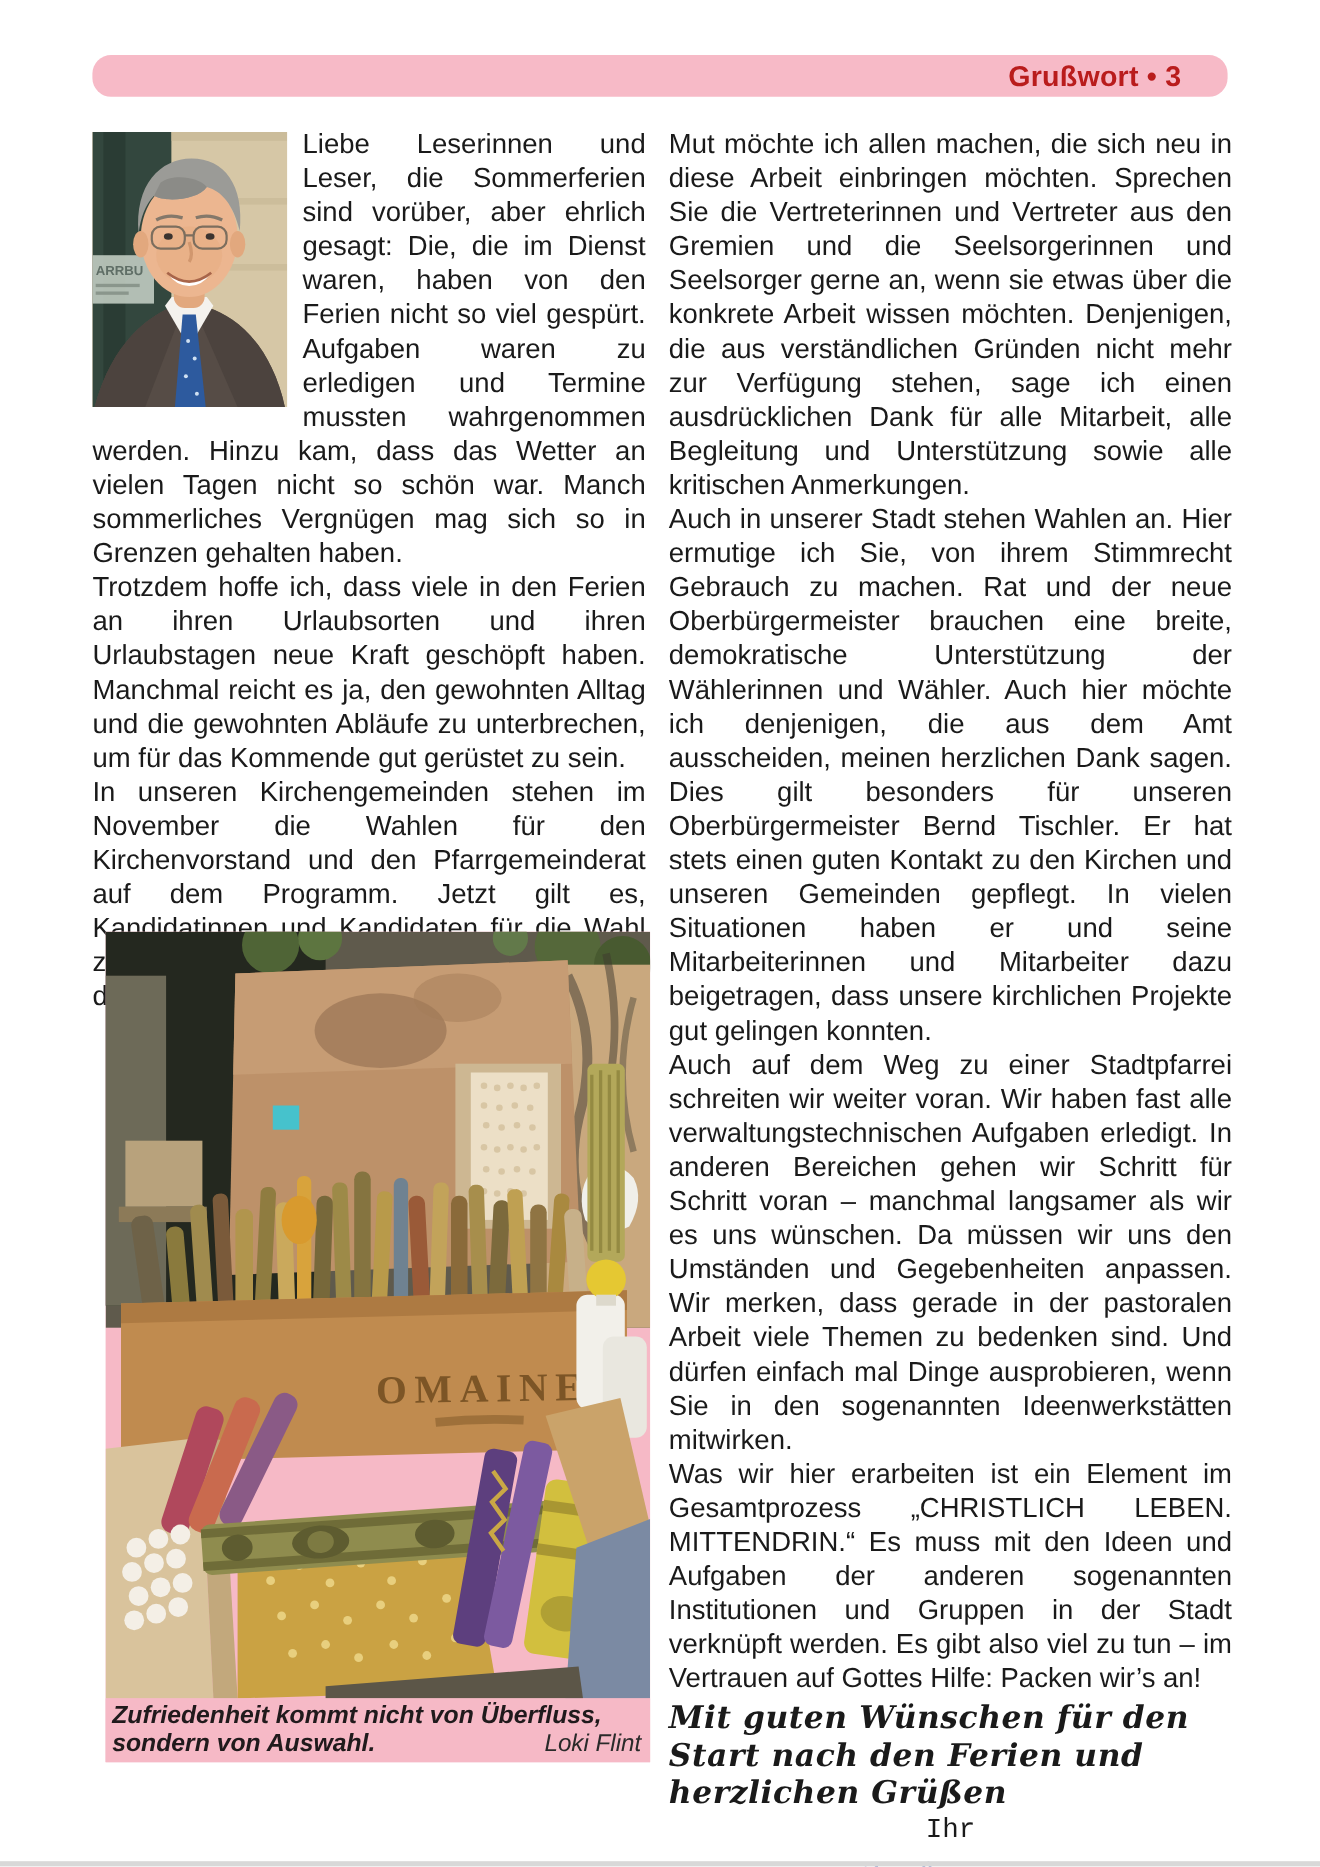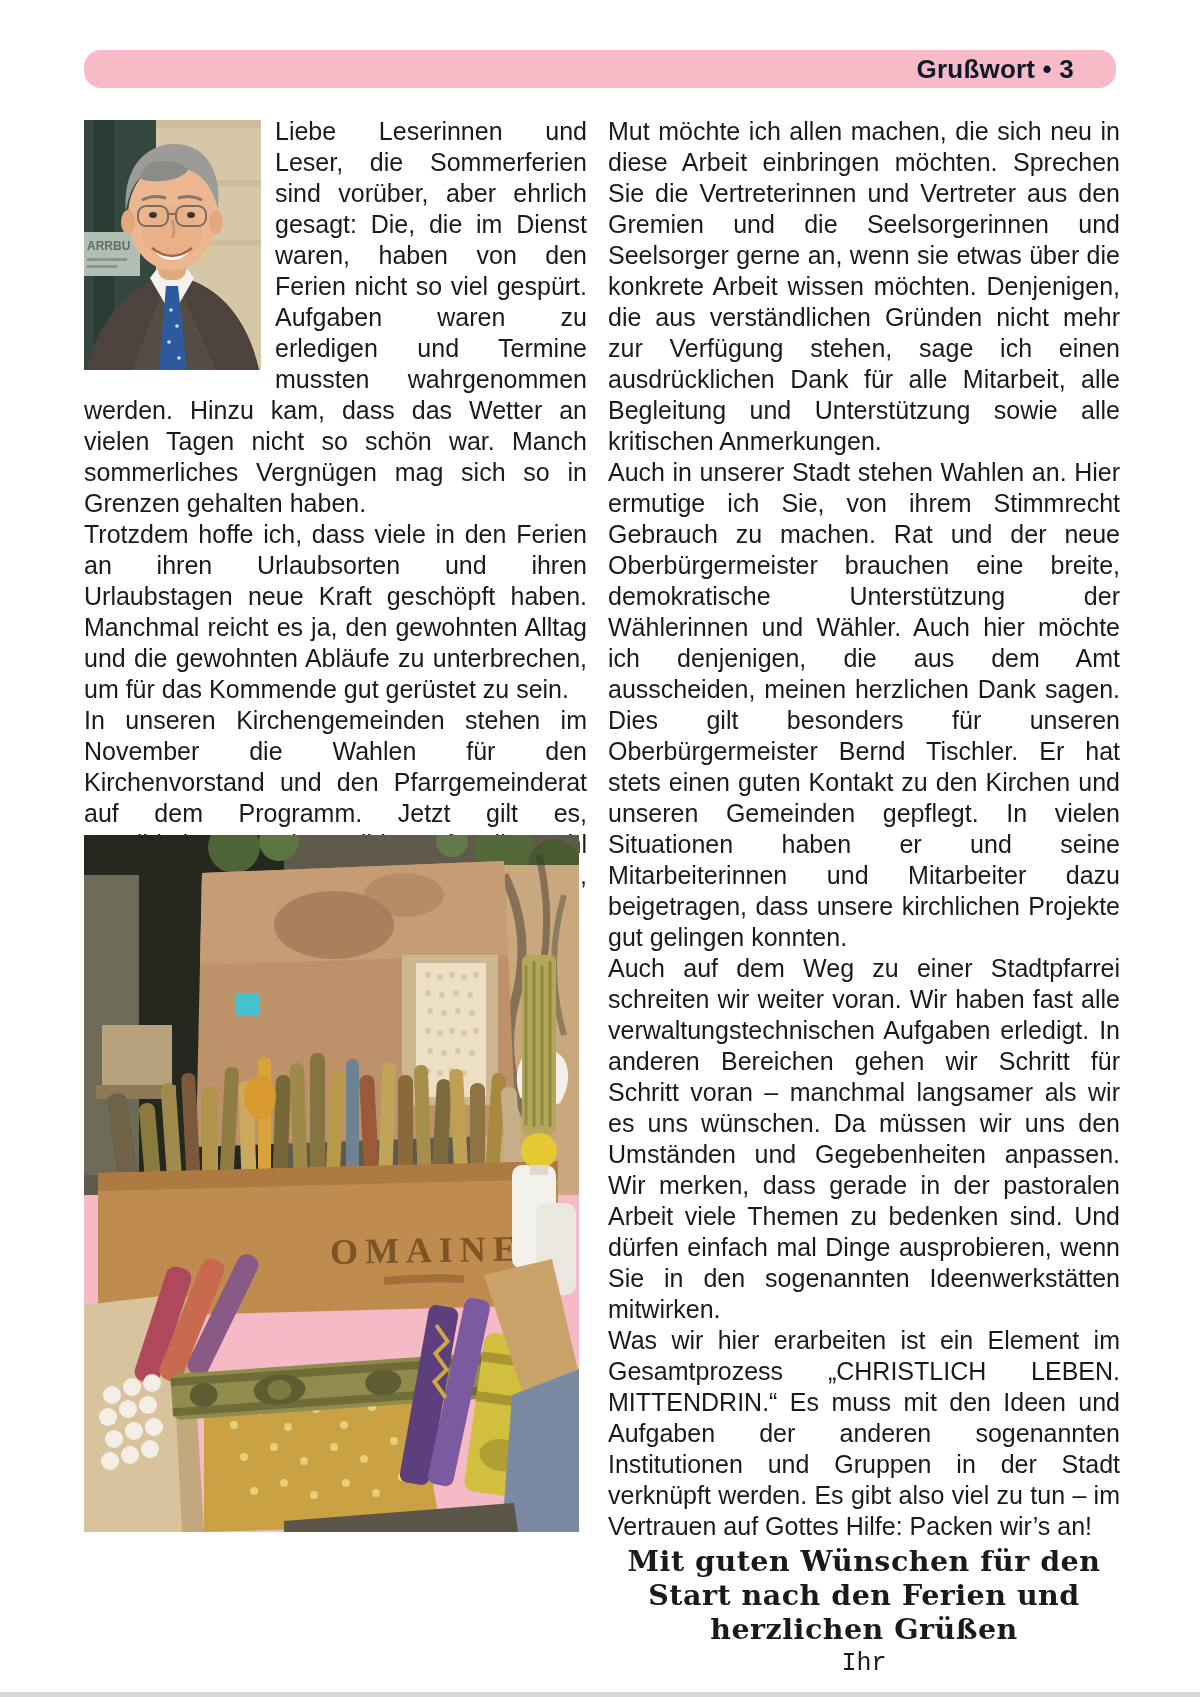--- a/index.html
+++ b/index.html
@@ -6,21 +6,21 @@
   .page{
     position:relative;width:1200px;height:1697px;background:#ffffff;overflow:hidden;
     font-family:"Liberation Sans","DejaVu Sans",sans-serif;color:#1a1a1a;
   }
   .header-bar{
     position:absolute;left:84px;top:50px;width:1032px;height:38px;
     background:#f7bac7;border-radius:17px;
     display:flex;align-items:center;justify-content:flex-end;
     padding-right:42px;box-sizing:border-box;
   }
-  .header-title{font-size:26px;font-weight:bold;color:#0f172a;letter-spacing:.2px;}
+  .header-title{font-size:26px;font-weight:bold;color:#b91c1c;letter-spacing:.2px;}
 
   .col{position:absolute;top:116px;font-size:25px;line-height:31px;text-align:justify;}
   .col1{left:84px;width:503px;}
   .col2{left:608px;width:512px;}
   .col p{margin:0;}
 
   
   .portrait{
     float:left;width:177px;height:250px;margin:4px 14px 6px 0;
     background:#d3c4a4;display:block;
@@ -35,22 +35,22 @@
     padding:2px 6px 4px 6px;min-height:48px;box-sizing:border-box;
   }
   .caption-quote{display:block;padding-right:0;}
   .caption-attr{
     position:absolute;right:8px;bottom:4px;
     font-weight:normal;font-style:italic;font-size:22px;color:#2a2a2a;
   }
 
   .closing-script{
     font-family:"DejaVu Serif","Liberation Serif",serif;
-    font-weight:600;
-    font-size:28.5px;line-height:34px;text-align:center;
+    font-style:italic;font-weight:600;
+    font-size:28.5px;line-height:34px;text-align:left;
     margin-top:2px !important;letter-spacing:.5px;
   }
   .ihr-line{text-align:center !important;margin-top:2px !important;font-family:Liberation Mono, monospace;}
   .sig-block{display:flex;flex-direction:column;align-items:flex-end;margin-top:4px;}
   .signature-svg{margin-right:128px;}
 
   .page-bottom-edge{
     position:absolute;left:0;bottom:0;width:1200px;height:5px;background:#d8d8d8;
   }
 </style>
@@ -114,21 +114,21 @@
 
         <path d="M88,100 q4,12 0,18" stroke="#d1976e" stroke-width="3" fill="none"></path>
         <path d="M68,128 q20,16 40,0 q-8,12 -20,12 q-12,0 -20,-12 Z" fill="#ffffff"></path>
         <path d="M68,128 q20,16 40,0" stroke="#a8654a" stroke-width="2.5" fill="none"></path>
       </svg><span>Liebe Leserinnen und Leser, die Sommerferien sind vorüber, aber ehrlich gesagt: Die, die im Dienst waren, haben von den Ferien nicht so viel gespürt. Aufgaben waren zu erledigen und Termine mussten wahrgenommen werden. Hinzu kam, dass das Wetter an vielen Tagen nicht so schön war. Manch sommerliches Vergnügen mag sich so in Grenzen gehalten haben.</span>
     </p>
     <p>Trotzdem hoffe ich, dass viele in den Ferien an ihren Urlaubsorten und ihren Urlaubstagen neue Kraft geschöpft haben. Manchmal reicht es ja, den gewohnten Alltag und die gewohnten Abläufe zu unterbrechen, um für das Kommende gut gerüstet zu sein.</p>
     <p>In unseren Kirchengemeinden stehen im November die Wahlen für den Kirchenvorstand und den Pfarrgemeinderat auf dem Programm. Jetzt gilt es, Kandidatinnen und Kandidaten für die Wahl zu finden. Ich möchte allen herzlich danken, die erneut kandidieren.</p>
   </div>
 
-  <figure class="photo-figure" style="margin:0">
+  <figure class="photo-figure" style="margin:12px">
     <svg class="big-photo" viewBox="0 0 495 697" xmlns="http://www.w3.org/2000/svg" preserveAspectRatio="none">
 
       <rect x="0" y="0" width="495" height="360" fill="#5f5a4c"></rect>
       <rect x="0" y="0" width="200" height="340" fill="#24281f"></rect>
       <rect x="0" y="40" width="55" height="300" fill="#6d6a58"></rect>
       <rect x="18" y="190" width="70" height="60" fill="#b8a27c"></rect>
       <rect x="12" y="250" width="80" height="14" fill="#8c7a58"></rect>
 
       <circle cx="150" cy="12" r="26" fill="#4f6436"></circle>
         <circle cx="195" cy="6" r="20" fill="#5d7540"></circle>
@@ -288,20 +288,24 @@
         <rect x="390" y="500" width="66" height="160" rx="10" fill="#d2bf3e"></rect>
         <rect x="390" y="520" width="66" height="10" fill="#a89632"></rect>
         <rect x="390" y="560" width="66" height="10" fill="#a89632"></rect>
         <ellipse cx="423" cy="620" rx="22" ry="16" fill="#b0a034"></ellipse>
       </g>
 
       <polygon points="400,440 468,424 495,540 440,562" fill="#caa36a"></polygon>
       <polygon points="428,560 495,534 495,697 418,697" fill="#7b8aa3"></polygon>
       <polygon points="200,686 430,668 434,697 200,697" fill="#5c5648"></polygon>
     </svg>
+    <figcaption class="photo-caption">
+      <span class="caption-quote">Zufriedenheit kommt nicht von Überfluss, sondern von Auswahl.</span>
+      <span class="caption-attr">Loki Flint</span>
+    </figcaption>
   </figure>
 
   <div class="col col2">
     <p>Mut möchte ich allen machen, die sich neu in diese Arbeit einbringen möchten. Sprechen Sie die Vertreterinnen und Vertreter aus den Gremien und die Seelsorgerinnen und Seelsorger gerne an, wenn sie etwas über die konkrete Arbeit wissen möchten. Denjenigen, die aus verständlichen Gründen nicht mehr zur Verfügung stehen, sage ich einen ausdrücklichen Dank für alle Mitarbeit, alle Begleitung und Unterstützung sowie alle kritischen Anmerkungen.</p>
     <p>Auch in unserer Stadt stehen Wahlen an. Hier ermutige ich Sie, von ihrem Stimmrecht Gebrauch zu machen. Rat und der neue Oberbürgermeister brauchen eine breite, demokratische Unterstützung der Wählerinnen und Wähler. Auch hier möchte ich denjenigen, die aus dem Amt ausscheiden, meinen herzlichen Dank sagen. Dies gilt besonders für unseren Oberbürgermeister Bernd Tischler. Er hat stets einen guten Kontakt zu den Kirchen und unseren Gemeinden gepflegt. In vielen Situationen haben er und seine Mitarbeiterinnen und Mitarbeiter dazu beigetragen, dass unsere kirchlichen Projekte gut gelingen konnten.</p>
     <p>Auch auf dem Weg zu einer Stadtpfarrei schreiten wir weiter voran. Wir haben fast alle verwaltungstechnischen Aufgaben erledigt. In anderen Bereichen gehen wir Schritt für Schritt voran – manchmal langsamer als wir es uns wünschen. Da müssen wir uns den Umständen und Gegebenheiten anpassen. Wir merken, dass gerade in der pastoralen Arbeit viele Themen zu bedenken sind. Und dürfen einfach mal Dinge ausprobieren, wenn Sie in den sogenannten Ideenwerkstätten mitwirken.</p>
     <p>Was wir hier erarbeiten ist ein Element im Gesamtprozess „CHRISTLICH LEBEN. MITTENDRIN.“ Es muss mit den Ideen und Aufgaben der anderen sogenannten Institutionen und Gruppen in der Stadt verknüpft werden. Es gibt also viel zu tun – im Vertrauen auf Gottes Hilfe: Packen wir’s an!</p>
     <p class="closing-script">Mit guten Wünschen für den Start nach den Ferien und herzlichen Grüßen</p>
     <p class="ihr-line">Ihr</p>
     <div class="sig-block">

